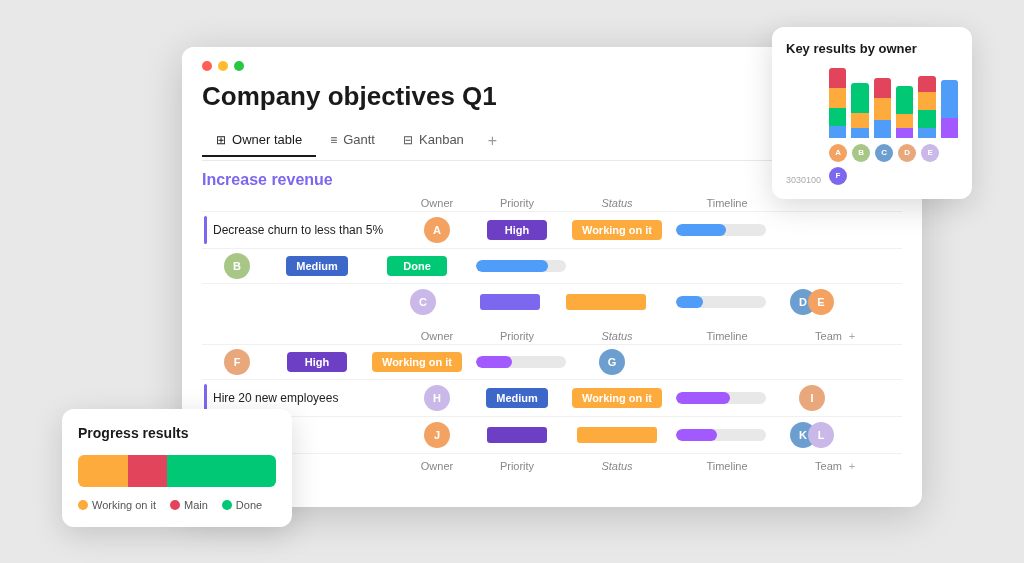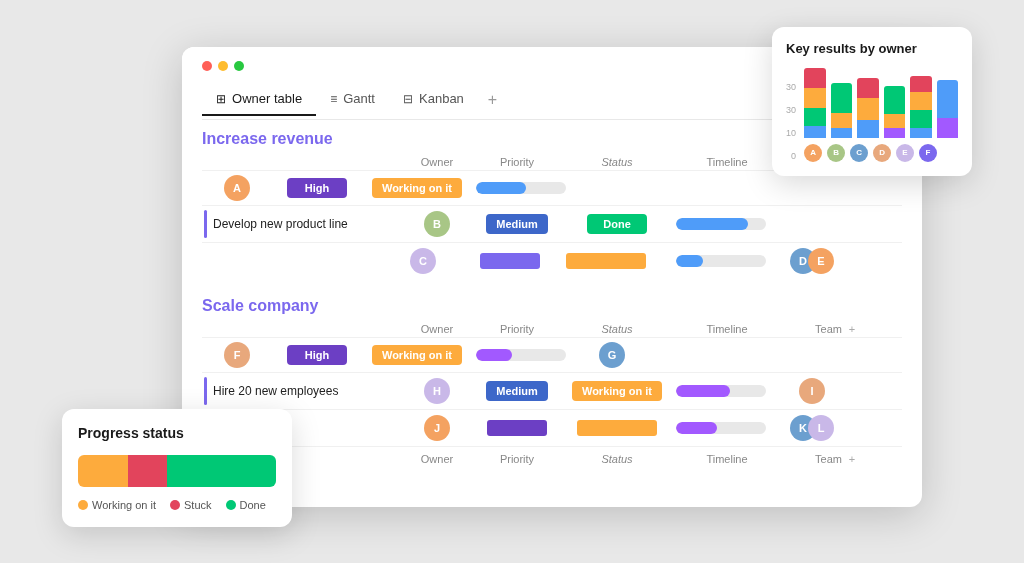--- a/index.html
+++ b/index.html
@@ -332,21 +332,21 @@
 
     .widget-title {
       font-size: 13px;
       font-weight: 700;
       color: #1a1a1a;
       margin-bottom: 12px;
     }
 
     .chart-y-axis {
       display: flex;
-      flex-direction: column;
+      flex-direction: row;
       justify-content: space-between;
       height: 80px;
       align-items: flex-end;
       padding-right: 4px;
     }
 
     .y-label {
       font-size: 9px;
       color: #aaa;
     }
@@ -457,20 +457,21 @@
 
 <div class="outer-wrapper">
 
   <div class="main-window">
     <div class="title-bar">
       <div class="window-dots">
         <div class="dot dot-red"></div>
         <div class="dot dot-yellow"></div>
         <div class="dot dot-green"></div>
       </div>
+      <div class="page-title">Company objectives Q1</div>
       <div class="tabs">
         <div class="tab active">
           <span class="tab-icon">⊞</span>
           <span>Owner table</span>
         </div>
         <div class="tab">
           <span class="tab-icon">≡</span>
           <span>Gantt</span>
         </div>
         <div class="tab">
@@ -496,41 +497,41 @@
       <div class="section-title purple">Increase revenue</div>
       <div class="table-header">
         <div class="col-name"></div>
         <div class="col-owner">Owner</div>
         <div class="col-priority">Priority</div>
         <div class="col-status">Status</div>
         <div class="col-timeline">Timeline</div>
       </div>
 
       <div class="task-row">
+        <div class="task-name-cell">
+          <div class="task-bar-left"></div>
+          <span class="task-name-text">Decrease churn to less than 5%</span>
+        </div>
         <div class="owner-cell">
           <div class="avatar-md" style="background:#f4a261;">A</div>
         </div>
         <div class="priority-cell">
           <span class="badge badge-high">High</span>
         </div>
         <div class="status-cell">
           <span class="badge badge-working">Working on it</span>
         </div>
         <div class="timeline-cell">
           <div class="timeline-bar-wrap">
             <div class="timeline-bar-fill timeline-fill-blue" style="width:55%;"></div>
           </div>
         </div>
       </div>
 
       <div class="task-row">
-        <div class="task-name-cell">
-          <div class="task-bar-left"></div>
-          <span class="task-name-text">Develop new product line</span>
-        </div>
         <div class="owner-cell">
           <div class="avatar-md" style="background:#a8c686;">B</div>
         </div>
         <div class="priority-cell">
           <span class="badge badge-medium">Medium</span>
         </div>
         <div class="status-cell">
           <span class="badge badge-done">Done</span>
         </div>
         <div class="timeline-cell">
@@ -560,21 +561,20 @@
         <div style="flex:0 0 60px;display:flex;justify-content:center;">
           <div style="display:flex;">
             <div class="avatar-md" style="background:#6c9fcf;">D</div>
             <div class="avatar-md" style="background:#f4a261;margin-left:-8px;">E</div>
           </div>
         </div>
       </div>
 
       <div class="section-divider"></div>
 
-      <div class="section-title" style="color:#7b68ee;">Scale company</div>
       <div class="table-header">
         <div class="col-name"></div>
         <div class="col-owner">Owner</div>
         <div class="col-priority">Priority</div>
         <div class="col-status">Status</div>
         <div class="col-timeline">Timeline</div>
         <div class="col-team">Team</div>
         <div class="col-add">+</div>
       </div>
 
@@ -720,34 +720,34 @@
           <div class="chart-avatar" style="background:#6c9fcf;">C</div>
           <div class="chart-avatar" style="background:#e8a87c;">D</div>
           <div class="chart-avatar" style="background:#c9b8e8;">E</div>
           <div class="chart-avatar" style="background:#7b68ee;">F</div>
         </div>
       </div>
     </div>
   </div>
 
   <div class="progress-widget">
-    <div class="progress-title">Progress status</div>
+    <div class="progress-title">Progress results</div>
     <div class="progress-bar-wrap">
       <div class="progress-seg" style="width:25%;background:#fdab3d;"></div>
       <div class="progress-seg" style="width:20%;background:#e2445c;"></div>
       <div class="progress-seg" style="width:55%;background:#00c875;"></div>
     </div>
     <div class="progress-legend">
       <div class="legend-item">
         <span class="legend-dot" style="background:#fdab3d;"></span>
         <span>Working on it</span>
       </div>
       <div class="legend-item">
         <span class="legend-dot" style="background:#e2445c;"></span>
-        <span>Stuck</span>
+        <span>Main</span>
       </div>
       <div class="legend-item">
         <span class="legend-dot" style="background:#00c875;"></span>
         <span>Done</span>
       </div>
     </div>
   </div>
 
 </div>
 

